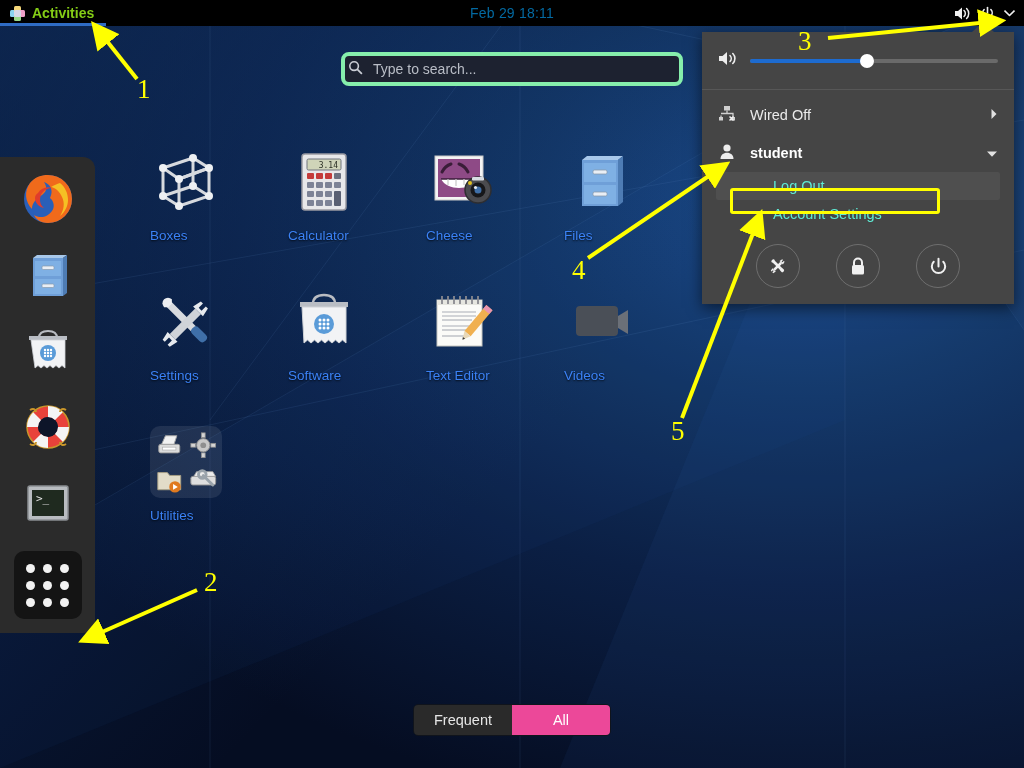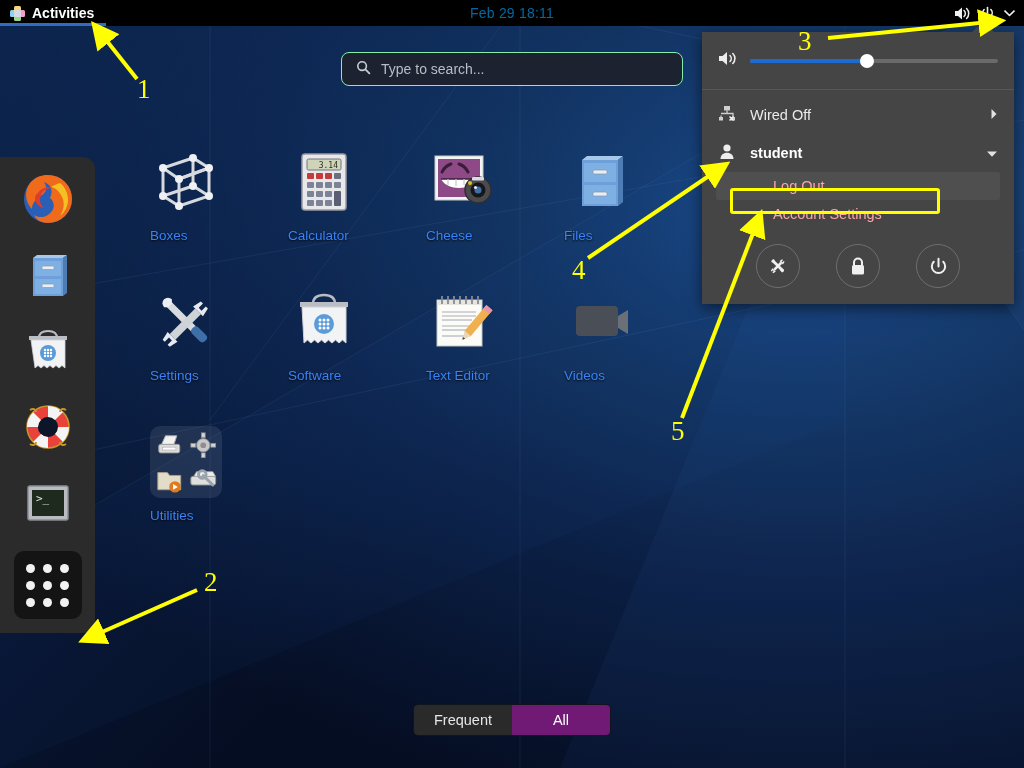--- a/index.html
+++ b/index.html
@@ -24,21 +24,21 @@
   
   #topbar{
     position:absolute; top:0; left:0; width:1024px; height:26px;
     background:#000; color:#e8e8e8;
     display:flex; align-items:center; z-index:40;
     font-size:13.5px;
   }
   #activities{
     display:flex; align-items:center; gap:7px;
     height:26px; padding:0 12px 0 10px;
-    position:relative; font-weight:700; font-size:14px; color:#ffffff;
+    position:relative; font-weight:700; font-size:14px; color:#84cc16;
   }
   #activities::after{
     content:""; position:absolute; left:0; right:0; bottom:0; height:3px;
     background:#2f6cc4;
   }
   .gnome-logo{ width:15px; height:15px; position:relative; display:inline-block; }
   .gnome-logo span{
     position:absolute; width:7px; height:7px; border-radius:1.5px;
   }
   .gl1{ left:0; top:4px; background:#8bd3f0; }
@@ -58,22 +58,22 @@
   }
   #status-area svg{ display:block; }
 
   
   #search-wrap{
     position:absolute; top:52px; left:0; width:1024px;
     display:flex; justify-content:center; z-index:10;
   }
   #search-entry{
     width:342px; height:34px; border-radius:8px;
-    background:#1d2230; border:1px solid #86efac;
-    display:flex; align-items:center; gap:10px; padding:0 14px;
+    background:#1d2230; border:4px solid #86efac;
+    display:flex; align-items:center; gap:10px; padding:0 3px;
   }
   #search-entry .ph{ color:#b9bdc6; font-size:14px; }
 
   
   #app-grid{
     position:absolute; top:140px; left:150px; width:600px;
     display:grid; grid-template-columns:repeat(4,138px);
     grid-auto-rows:140px; z-index:8;
   }
   .app{
@@ -119,21 +119,21 @@
     display:flex; justify-content:center; z-index:10;
   }
   #view-toggle .seg{
     display:flex; border-radius:5px; overflow:hidden;
     border:1px solid #10141c;
   }
   #view-toggle .tab{
     padding:7px 0; width:98px; text-align:center;
     font-size:14.5px; color:#e6e6e6; background:#2a2a2a;
   }
-  #view-toggle .tab.active{ background:#701a75; color:#fff; }
+  #view-toggle .tab.active{ background:#ec4899; color:#fff; }
 
   
   #system-menu{
     position:absolute; top:32px; left:702px; width:312px;
     background:#454545; border-radius:0; z-index:30;
     box-shadow:0 4px 14px rgba(0,0,0,.55);
     padding:14px 0 8px 0;
   }
   #system-menu::before{
     content:""; position:absolute; top:-10px; right:20px;
@@ -149,21 +149,21 @@
   }
   .menu-sep{ height:1px; background:#575757; margin:0 0 6px 0; }
   .menu-row{
     display:flex; align-items:center; gap:14px;
     padding:9px 16px; color:#eaeaea; font-size:14.5px;
   }
   .menu-row .grow{ flex:1; }
   .menu-row.bold{ font-weight:700; color:#fff; }
   .submenu-item{
     margin:0 14px; padding:6px 0 6px 57px;
-    color:#fca5a5; font-size:14.5px; border-radius:2px;
+    color:#5eead4; font-size:14.5px; border-radius:2px;
   }
   .submenu-item.hl{ background:#4f4f4f; }
   #logout-highlight{
     position:absolute; left:730px; top:188px; width:210px; height:26px;
     border:3px solid #ffff00; border-radius:3px; z-index:34;
   }
   .action-row{
     display:flex; justify-content:space-around; align-items:center;
     padding:16px 36px 8px 36px;
   }

